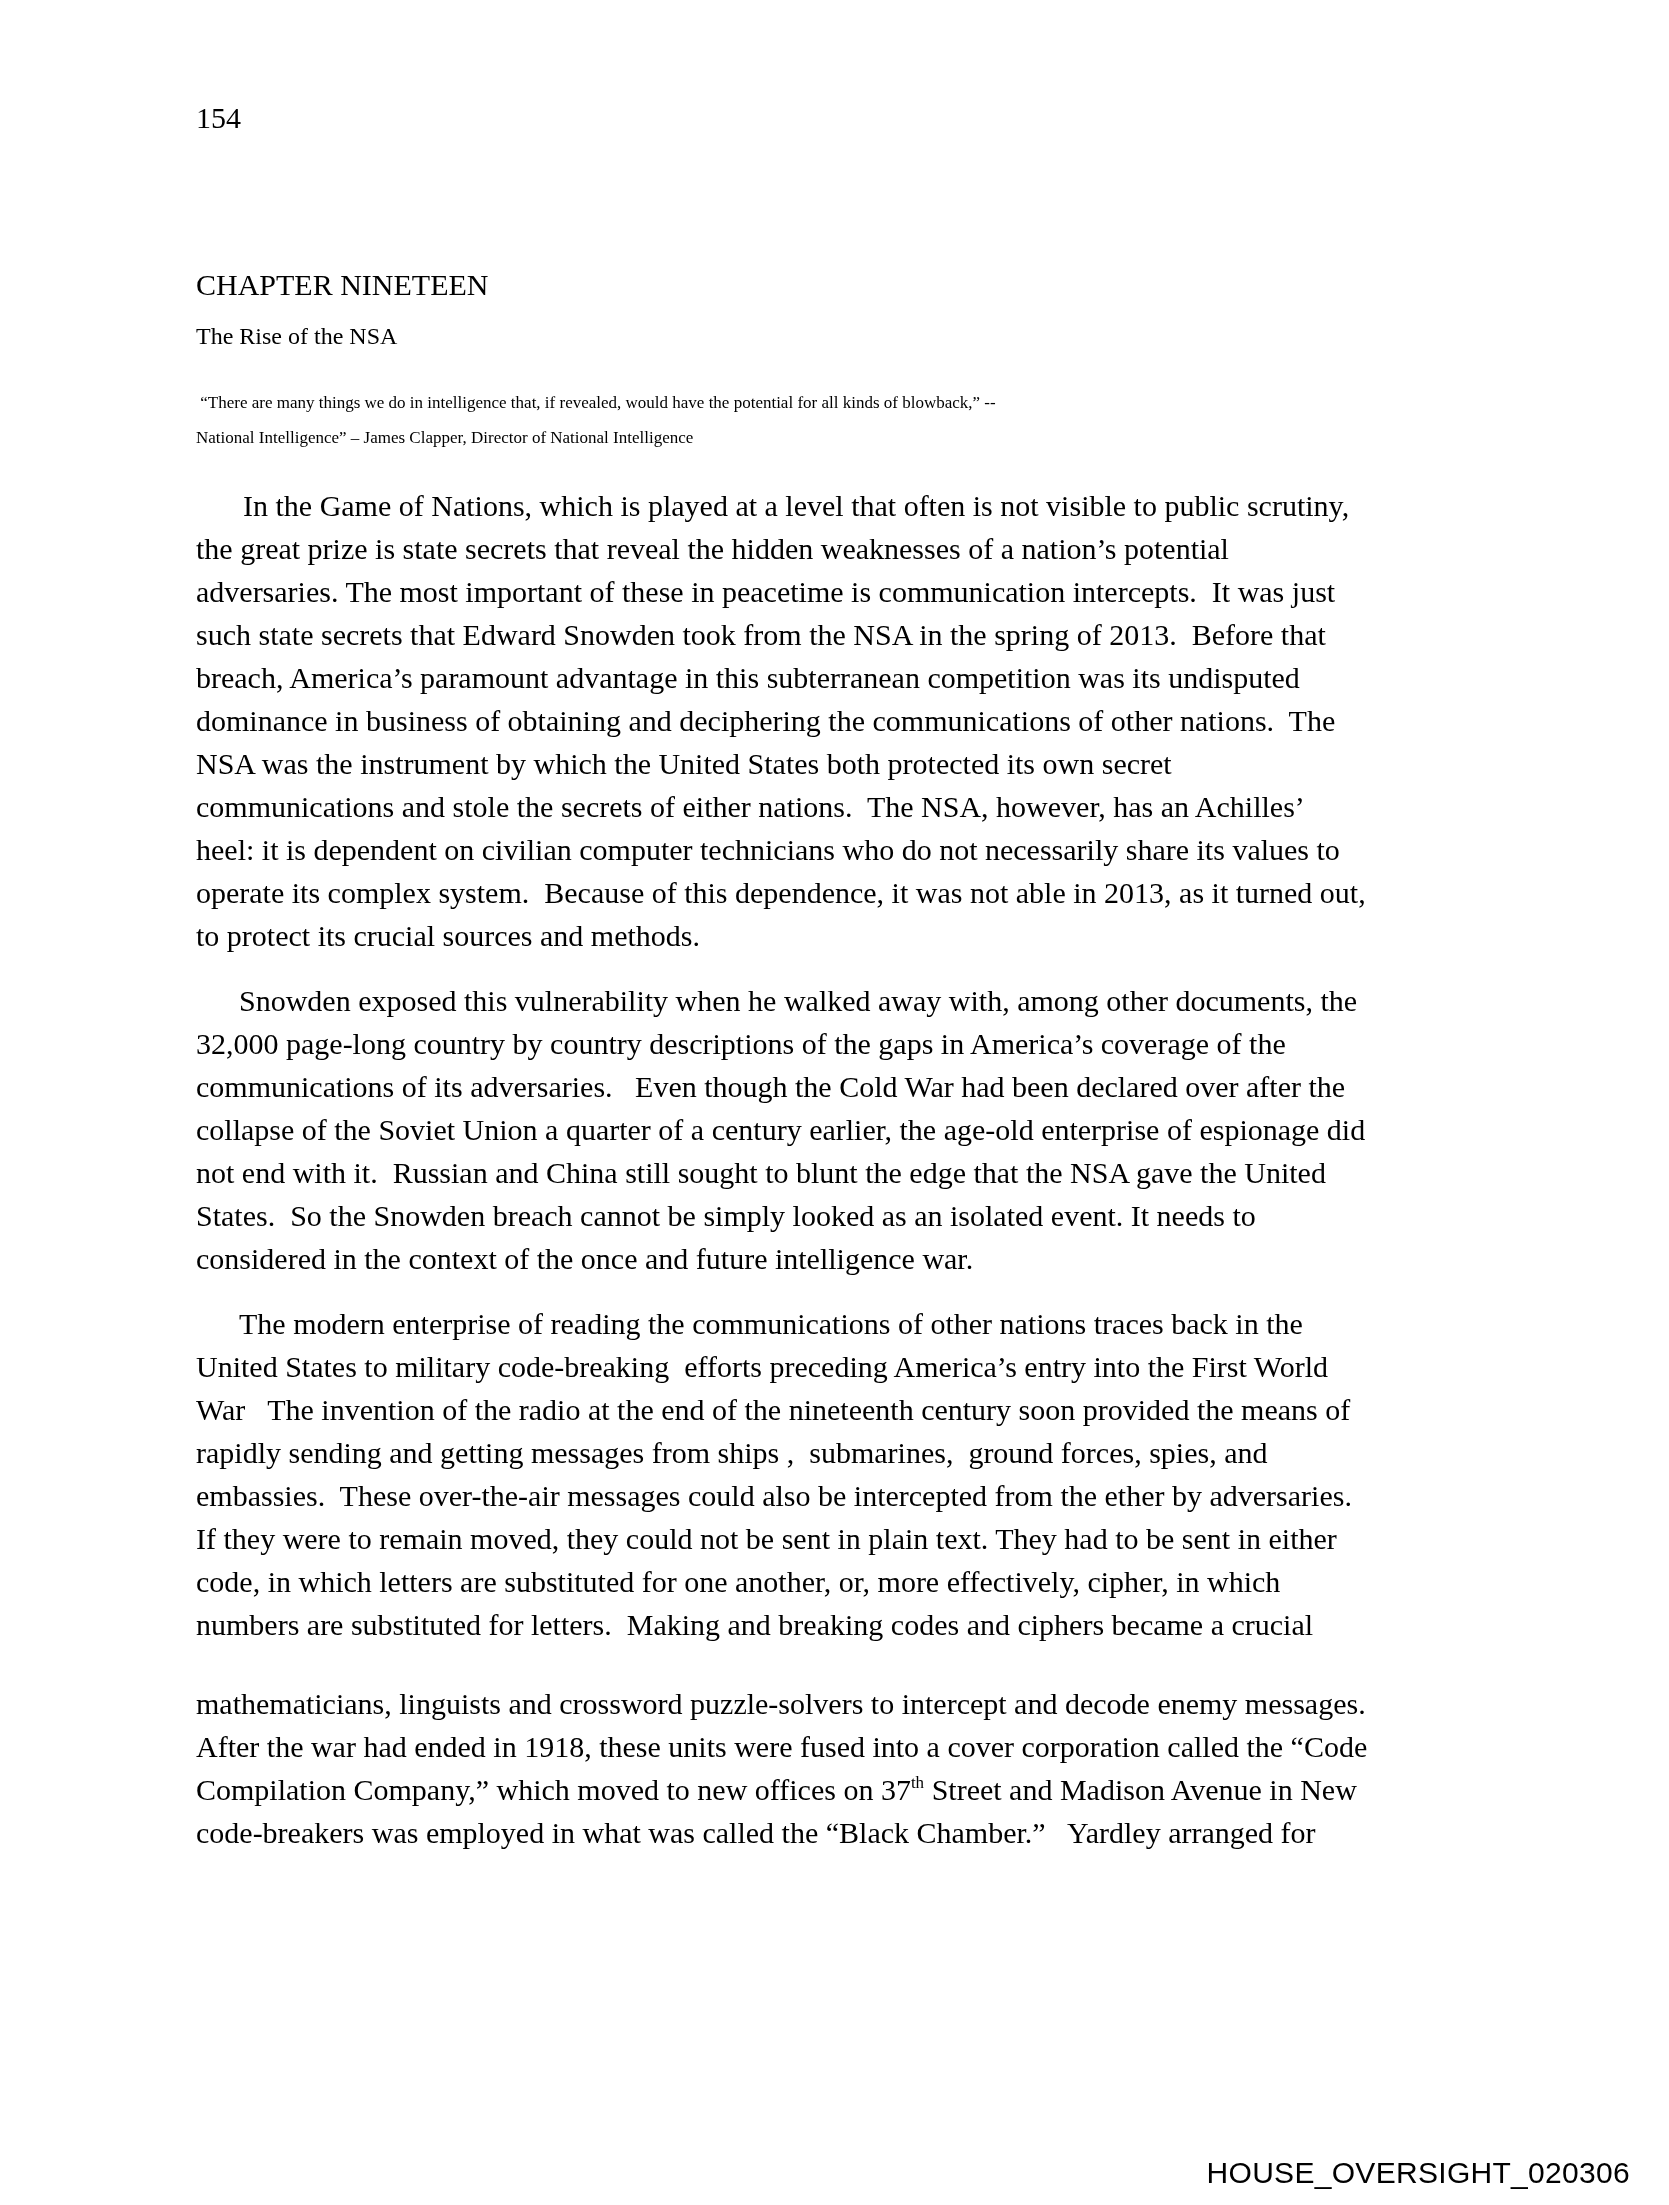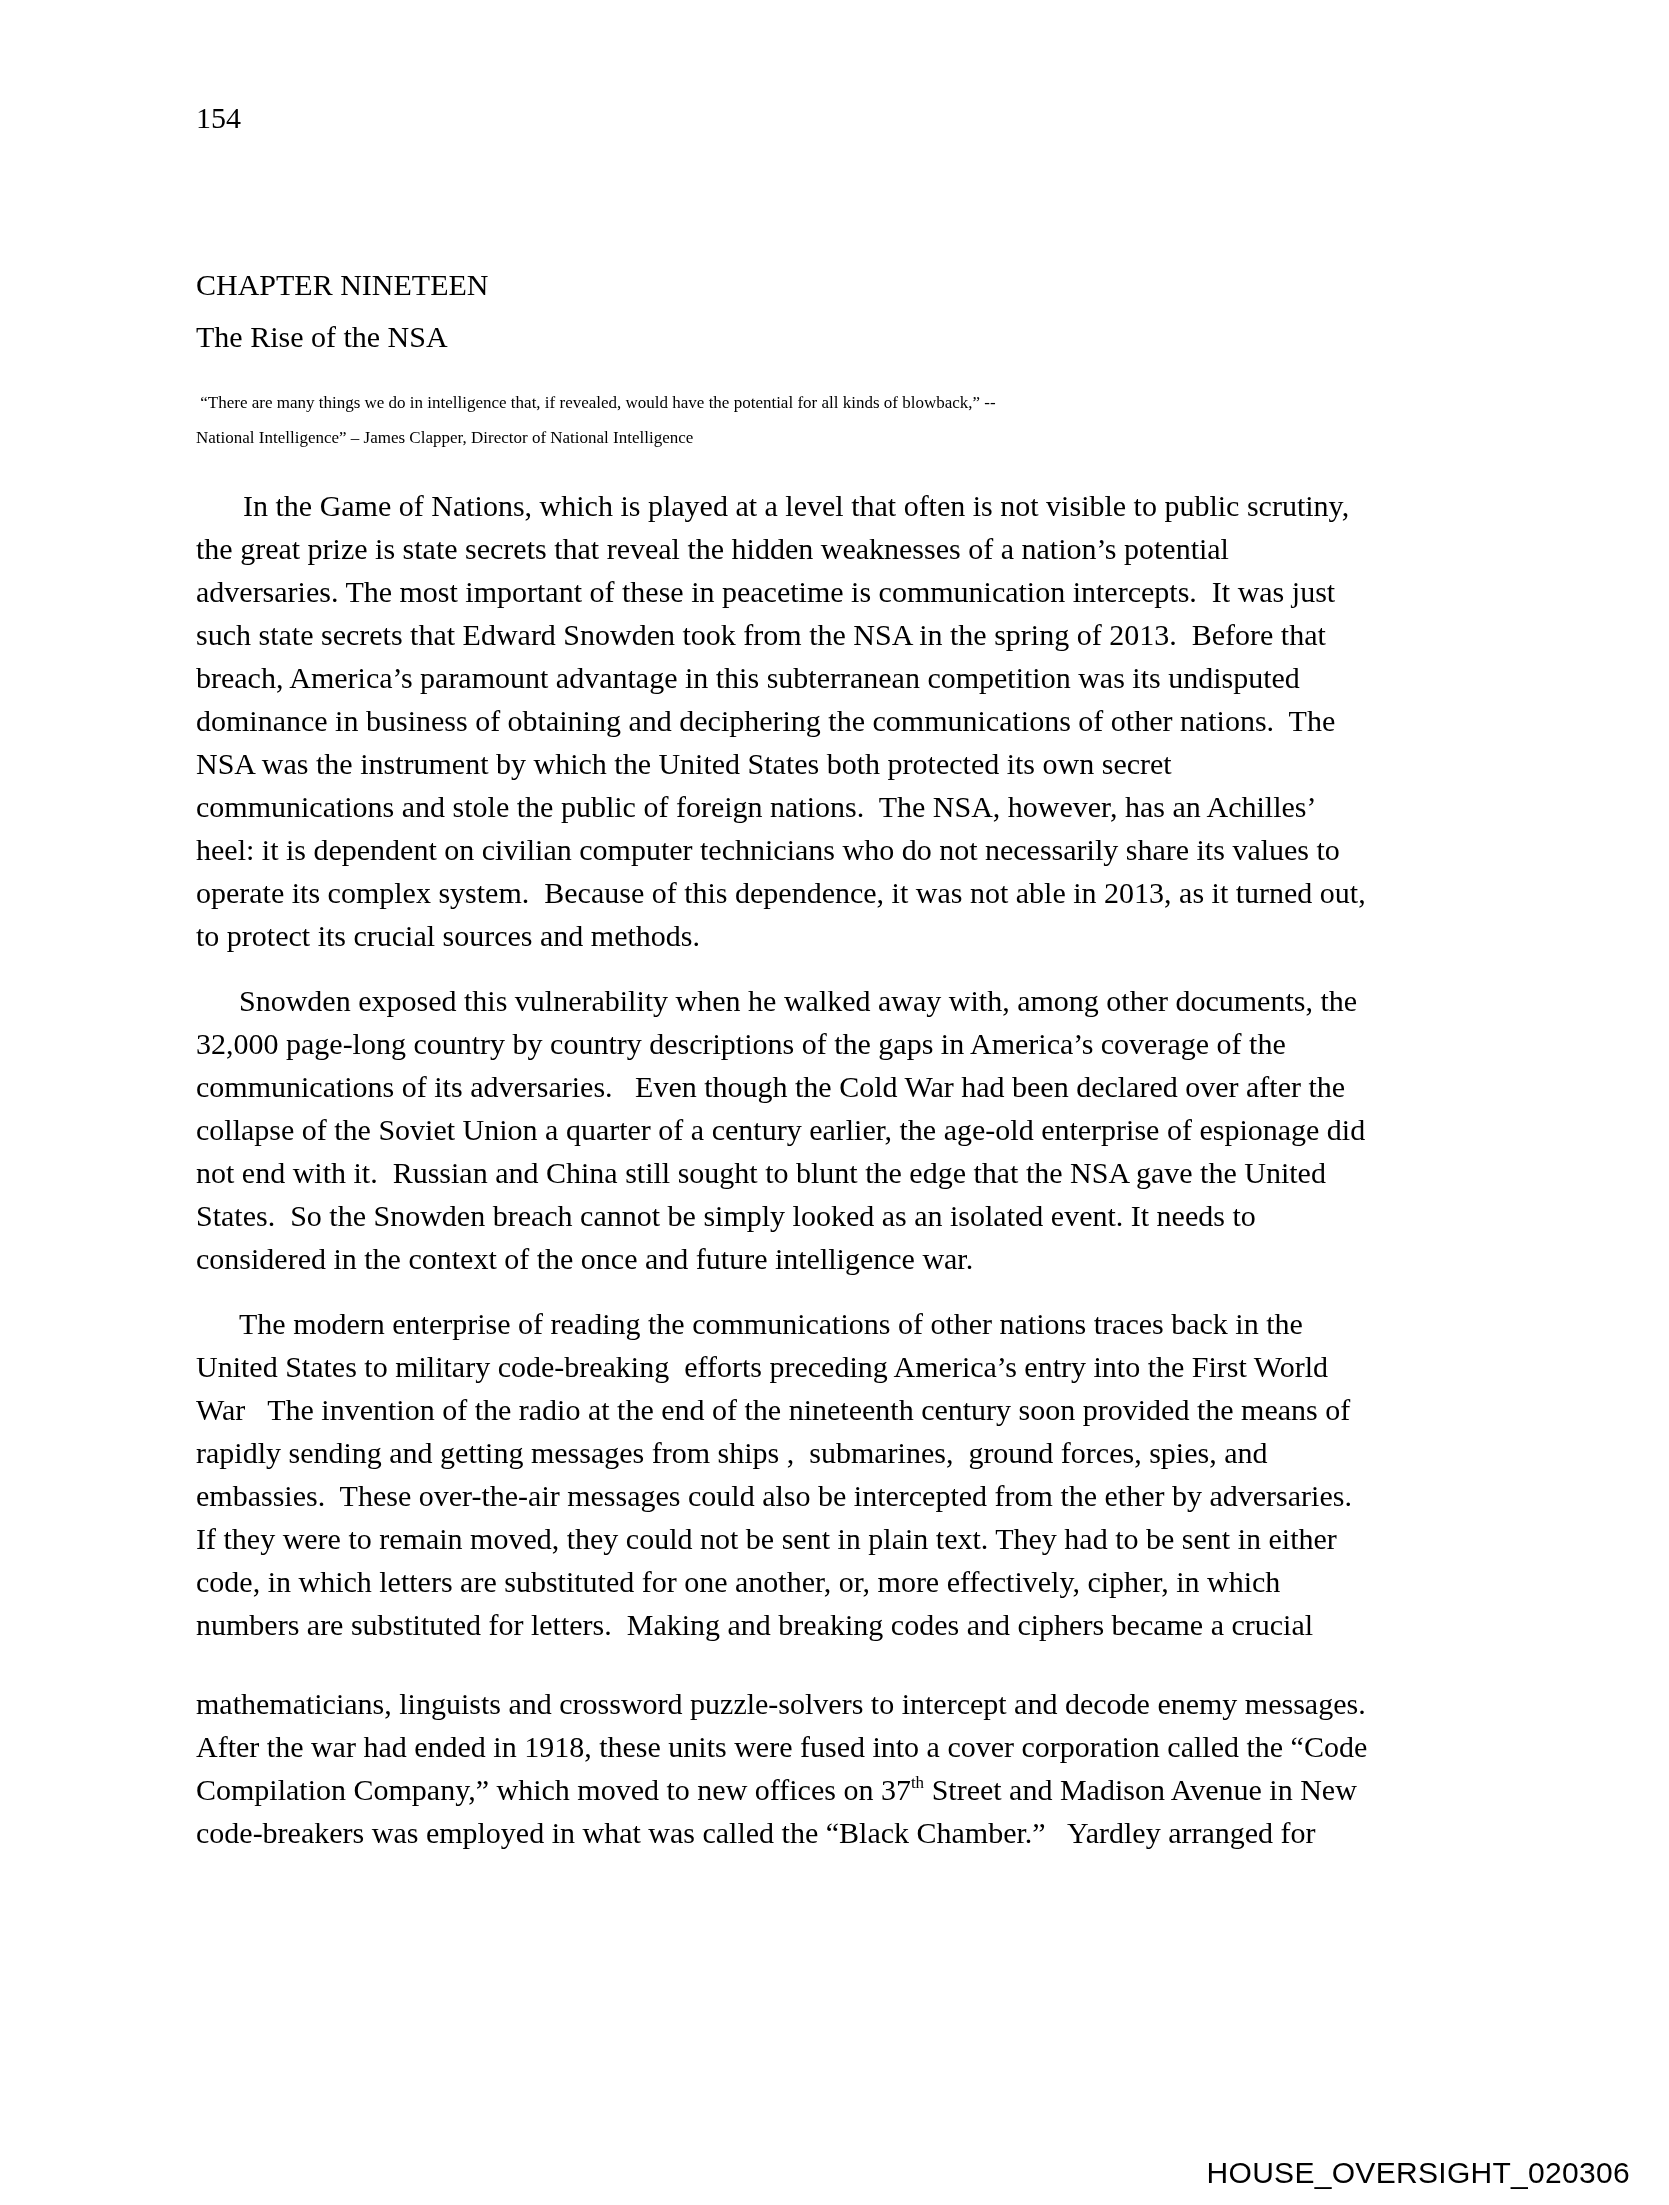--- a/index.html
+++ b/index.html
@@ -26,21 +26,21 @@
       position: absolute;
       left: 196px;
       top: 265px;
       font-size: 30px;
       line-height: 39px;
     }
     .chapter-title {
       position: absolute;
       left: 196px;
       top: 317px;
-      font-size: 30px;
+      font-size: 24px;
       line-height: 39px;
       text-align: right;
     }
     .epigraph {
       position: absolute;
       left: 196px;
       top: 385px;
       width: 1375px;
       font-size: 17px;
       line-height: 35px;
@@ -103,21 +103,21 @@
 
   <div class="body-text">
     <div class="para">
       <span class="line indent-sm" style="white-space: pre;">In the Game of Nations, which is played at a level that often is not visible to public scrutiny,</span>
       <span class="line" style="white-space: pre;">the great prize is state secrets that reveal the hidden weaknesses of a nation’s potential</span>
       <span class="line" style="white-space: pre;">adversaries. The most important of these in peacetime is communication intercepts.  It was just</span>
       <span class="line" style="white-space: pre;">such state secrets that Edward Snowden took from the NSA in the spring of 2013.  Before that</span>
       <span class="line" style="white-space: pre;">breach, America’s paramount advantage in this subterranean competition was its undisputed</span>
       <span class="line" style="white-space: pre;">dominance in business of obtaining and deciphering the communications of other nations.  The</span>
       <span class="line" style="white-space: pre;">NSA was the instrument by which the United States both protected its own secret</span>
-      <span class="line" style="white-space: pre;">communications and stole the public of foreign nations.  The NSA, however, has an Achilles’</span>
+      <span class="line" style="white-space: pre;">communications and stole the secrets of either nations.  The NSA, however, has an Achilles’</span>
       <span class="line" style="white-space: pre;">heel: it is dependent on civilian computer technicians who do not necessarily share its values to</span>
       <span class="line" style="white-space: pre;">operate its complex system.  Because of this dependence, it was not able in 2013, as it turned out,</span>
       <span class="line" style="white-space: pre;">to protect its crucial sources and methods.</span>
     </div>
 
     <div class="para">
       <span class="line indent" style="white-space: pre;">Snowden exposed this vulnerability when he walked away with, among other documents, the</span>
       <span class="line" style="white-space: pre;">32,000 page-long country by country descriptions of the gaps in America’s coverage of the</span>
       <span class="line" style="white-space: pre;">communications of its adversaries.   Even though the Cold War had been declared over after the</span>
       <span class="line" style="white-space: pre;">collapse of the Soviet Union a quarter of a century earlier, the age-old enterprise of espionage did</span>

